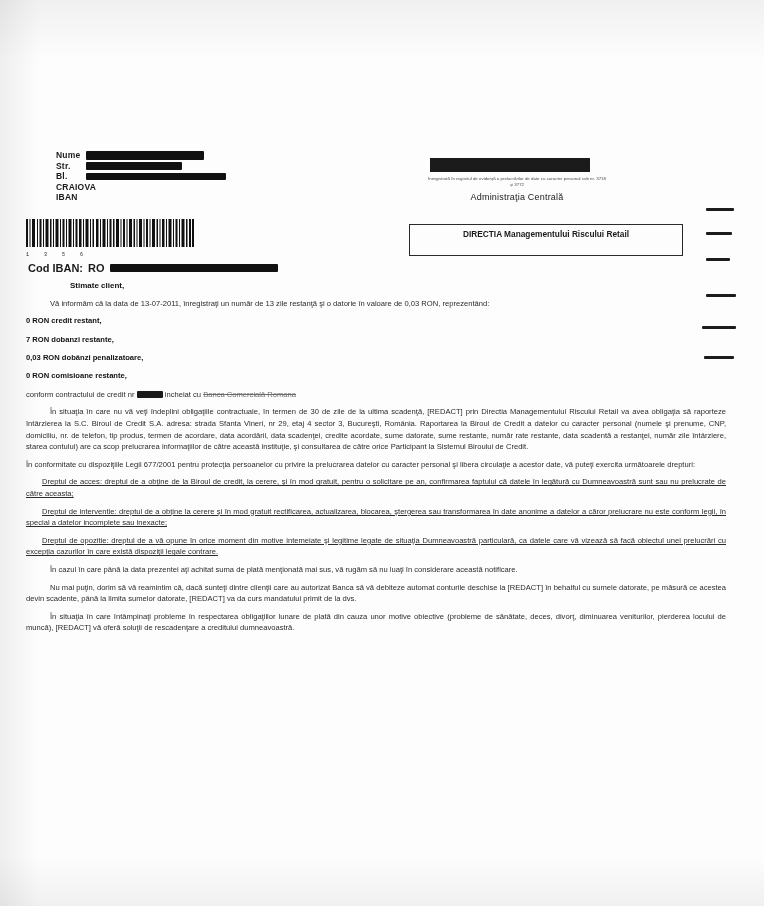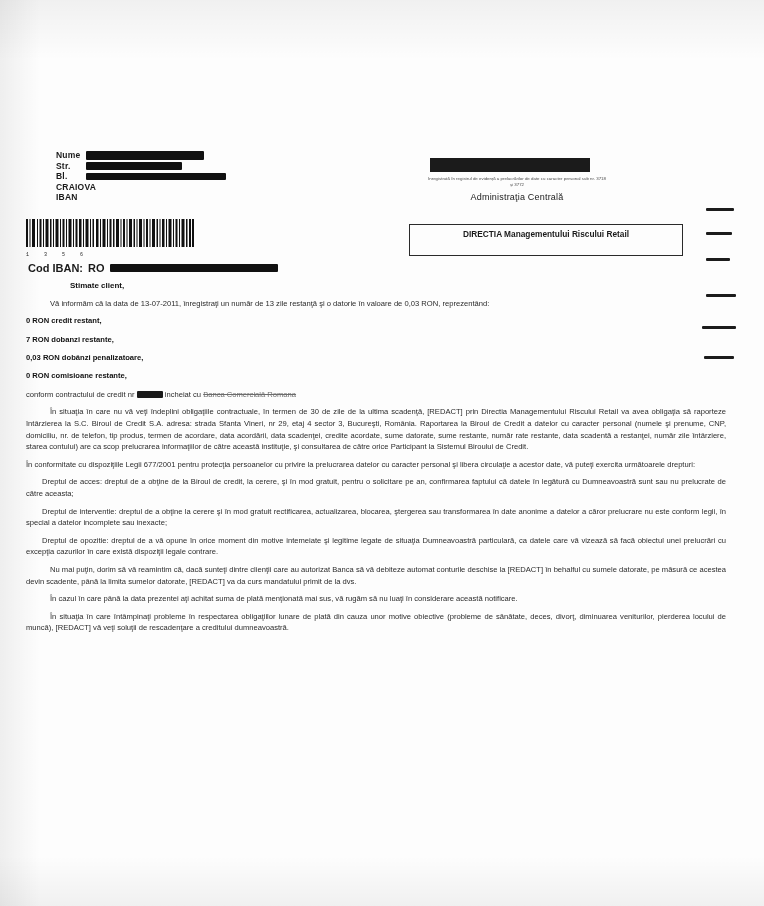--- a/index.html
+++ b/index.html
@@ -141,21 +141,21 @@
     font-size: 7.6px;
     line-height: 11.6px;
     text-align: justify;
     color: #2b2b2b;
   }
   .body p { margin: 0 0 6px 0; }
   .p-ind { text-indent: 24px; }
   .bold { font-weight: bold; color: #111; padding-left: 44px; }
   .greet { margin-bottom: 7px; font-size: 8px; }
   .amt-line { font-weight: bold; color: #111; margin: 0; line-height: 12.4px; }
-  .dash-item { text-indent: 16px; margin: 0 0 3px 0; }
+  .dash-item { text-indent: 16px; margin: 0 0 3px 0; text-decoration: underline; }
   .inline-redact {
     display: inline-block;
     background: #1a1a1a;
     height: 7px;
     vertical-align: -1px;
     border-radius: 1px;
   }
   .strike-link {
     text-decoration: line-through;
     color: #444;
@@ -287,19 +287,19 @@
 
     <p class="p-ind blur">În situaţia în care nu vă veţi îndeplini obligaţiile contractuale, în termen de 30 de zile de la ultima scadenţă, [REDACT] prin Directia Managementului Riscului Retail va avea obligaţia să raporteze întârzierea la S.C. Biroul de Credit S.A. adresa: strada Sfanta Vineri, nr 29, etaj 4 sector 3, Bucureşti, România. Raportarea la Biroul de Credit a datelor cu caracter personal (numele şi prenume, CNP, domiciliu, nr. de telefon, tip produs, termen de acordare, data acordării, data scadenţei, credite acordate, sume datorate, sume restante, număr rate restante, data scadentă a restanţei, număr zile întârziere, starea contului) are ca scop prelucrarea informaţiilor de către această instituţie, şi consultarea de către orice Participant la Sistemul Biroului de Credit.</p>
 
 
     <p class="blur">În conformitate cu dispoziţiile Legii 677/2001 pentru protecţia persoanelor cu privire la prelucrarea datelor cu caracter personal şi libera circulaţie a acestor date, vă puteţi exercita următoarele drepturi:</p>
 
     <p class="dash-item blur">Dreptul de acces: dreptul de a obţine de la Biroul de credit, la cerere, şi în mod gratuit, pentru o solicitare pe an, confirmarea faptului că datele în legătură cu Dumneavoastră sunt sau nu prelucrate de către aceasta;</p>
     <p class="dash-item blur">Dreptul de interventie: dreptul de a obţine la cerere şi în mod gratuit rectificarea, actualizarea, blocarea, ştergerea sau transformarea în date anonime a datelor a căror prelucrare nu este conform legii, în special a datelor incomplete sau inexacte;</p>
     <p class="dash-item blur">Dreptul de opozitie: dreptul de a vă opune în orice moment din motive intemeiate şi legitime legate de situaţia Dumneavoastră particulară, ca datele care vă vizează să facă obiectul unei prelucrări cu excepţia cazurilor în care există dispoziţii legale contrare.</p>
 
+    <p class="p-ind blur">În cazul în care până la data prezentei aţi achitat suma de plată menţionată mai sus, vă rugăm să nu luaţi în considerare această notificare.</p>
     <p class="p-ind blur">Nu mai puţin, dorim să vă reamintim că, dacă sunteţi dintre clienţii care au autorizat Banca să vă debiteze automat conturile deschise la [REDACT] în behalful cu sumele datorate, pe măsură ce acestea devin scadente, până la limita sumelor datorate, [REDACT] va da curs mandatului primit de la dvs.</p>
-    <p class="p-ind blur">În cazul în care până la data prezentei aţi achitat suma de plată menţionată mai sus, vă rugăm să nu luaţi în considerare această notificare.</p>
-    <p class="p-ind blur">În situaţia în care întâmpinaţi probleme în respectarea obligaţiilor lunare de plată din cauza unor motive obiective (probleme de sănătate, deces, divorţ, diminuarea veniturilor, pierderea locului de muncă), [REDACT] vă veţi soluţii de rescadenţare a creditului dumneavoastră.</p>
+    <p class="p-ind blur">În situaţia în care întâmpinaţi probleme în respectarea obligaţiilor lunare de plată din cauza unor motive obiective (probleme de sănătate, deces, divorţ, diminuarea veniturilor, pierderea locului de muncă), [REDACT] vă oferă soluţii de rescadenţare a creditului dumneavoastră.</p>
 
   </div>
 
 </div>
 
 </body></html>

